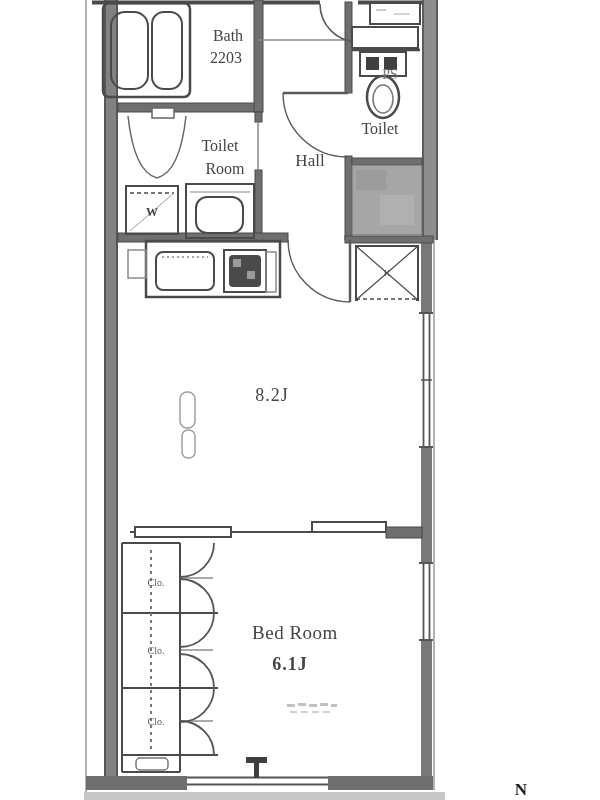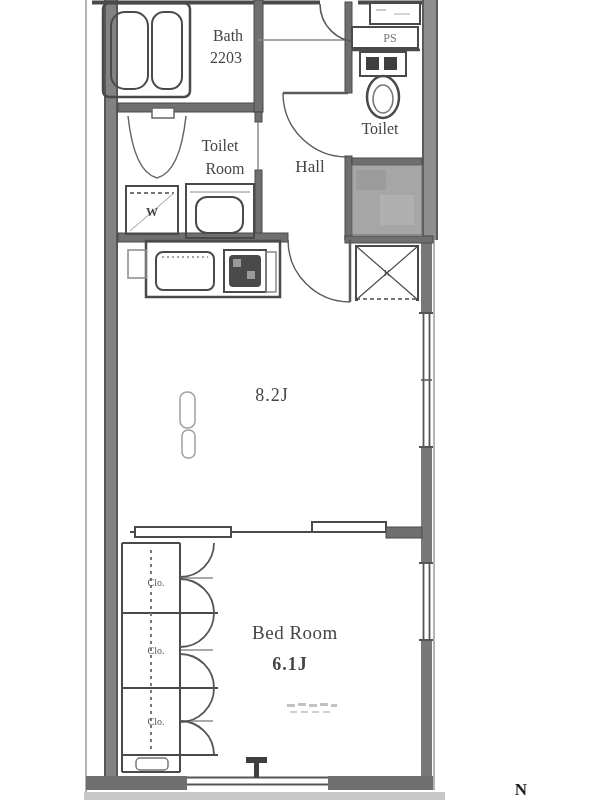--- a/index.html
+++ b/index.html
@@ -7,21 +7,21 @@
         font-family:"Liberation Serif","DejaVu Serif",serif;}
   .plan{position:absolute;inset:0;filter:blur(0.55px);padding-left:24px;}
   .lbl{position:absolute;transform:translate(-50%,-50%);color:#454545;white-space:nowrap;
        text-align:center;line-height:1;}
   .lbl-room{font-size:16px;}
   .lbl-big{font-size:19px;letter-spacing:0.5px;}
   .lbl-size{font-size:18px;letter-spacing:1px;}
   .lbl-tiny{font-size:10px;color:#5a5a5a;}
   .lbl-w{font-size:12px;font-weight:bold;}
   .lbl-k{font-size:9px;}
-  .lbl-ps{font-size:12px;color:#777;}
+  .lbl-ps{font-size:14px;color:#777;margin-top:37px;}
   .lbl-n{font-size:17px;font-weight:bold;color:#1c1c1c;}
   svg{position:absolute;left:0;top:0;}
 </style>
 </head>
 <body>
 
 <div class="page">
   <div class="plan">
 
     <svg width="600" height="800" viewBox="0 0 600 800">
@@ -208,21 +208,21 @@
           <rect x="301" y="711" width="7" height="2" fill="#d0d0d0"></rect>
         <rect x="312" y="711" width="7" height="2" fill="#d0d0d0"></rect>
           <rect x="323" y="711" width="7" height="2" fill="#d0d0d0"></rect>
       </g>
     </svg>
 
     <div class="lbl lbl-room" style="left:228px;top:36px;">Bath</div>
     <div class="lbl lbl-room" style="left:226px;top:58px;">2203</div>
     <div class="lbl lbl-room" style="left:220px;top:146px;">Toilet</div>
     <div class="lbl lbl-room" style="left:225px;top:169px;">Room</div>
-    <div class="lbl lbl-room" style="left:310px;top:166px;font-size:17px;">Hall</div>
+    <div class="lbl lbl-room" style="left:310px;top:160px;font-size:17px;">Hall</div>
     <div class="lbl lbl-room" style="left:380px;top:129px;">Toilet</div>
     <div class="lbl lbl-size" style="left:272px;top:395px;">8.2J</div>
     <div class="lbl lbl-big" style="left:295px;top:632px;">Bed Room</div>
     <div class="lbl lbl-size" style="left:290px;top:664px;font-weight:bold;">6.1J</div>
     <div class="lbl lbl-w" style="left:152px;top:212px;">W</div>
     <div class="lbl lbl-k" style="left:387px;top:273px;">K</div>
     <div class="lbl lbl-ps" style="left:390px;top:38px;">PS</div>
     <div class="lbl lbl-tiny" style="left:156px;top:583px;">Clo.</div>
     <div class="lbl lbl-tiny" style="left:156px;top:651px;">Clo.</div>
     <div class="lbl lbl-tiny" style="left:156px;top:722px;">Clo.</div>

